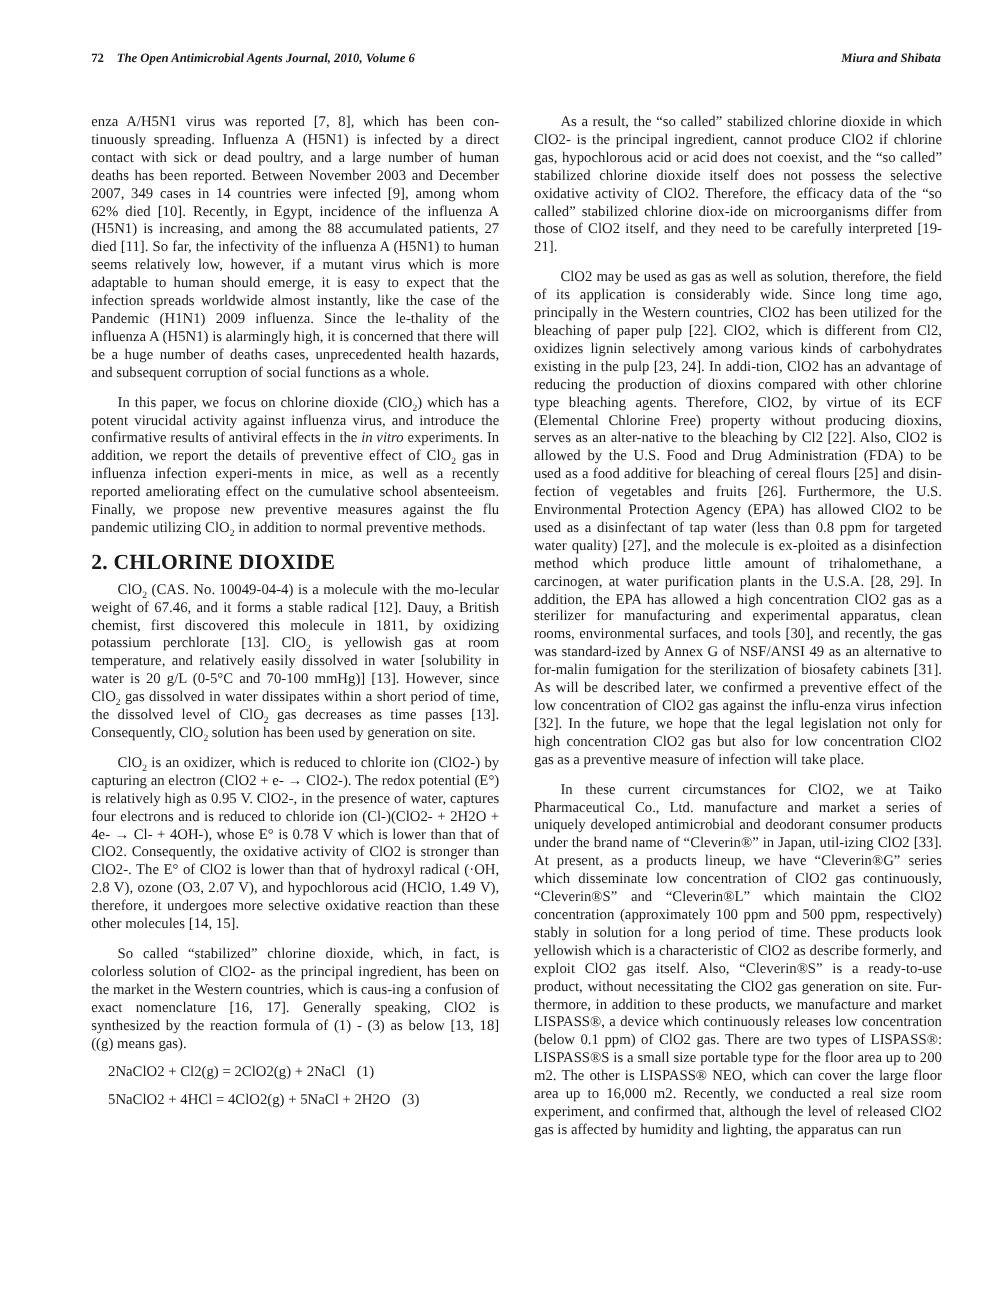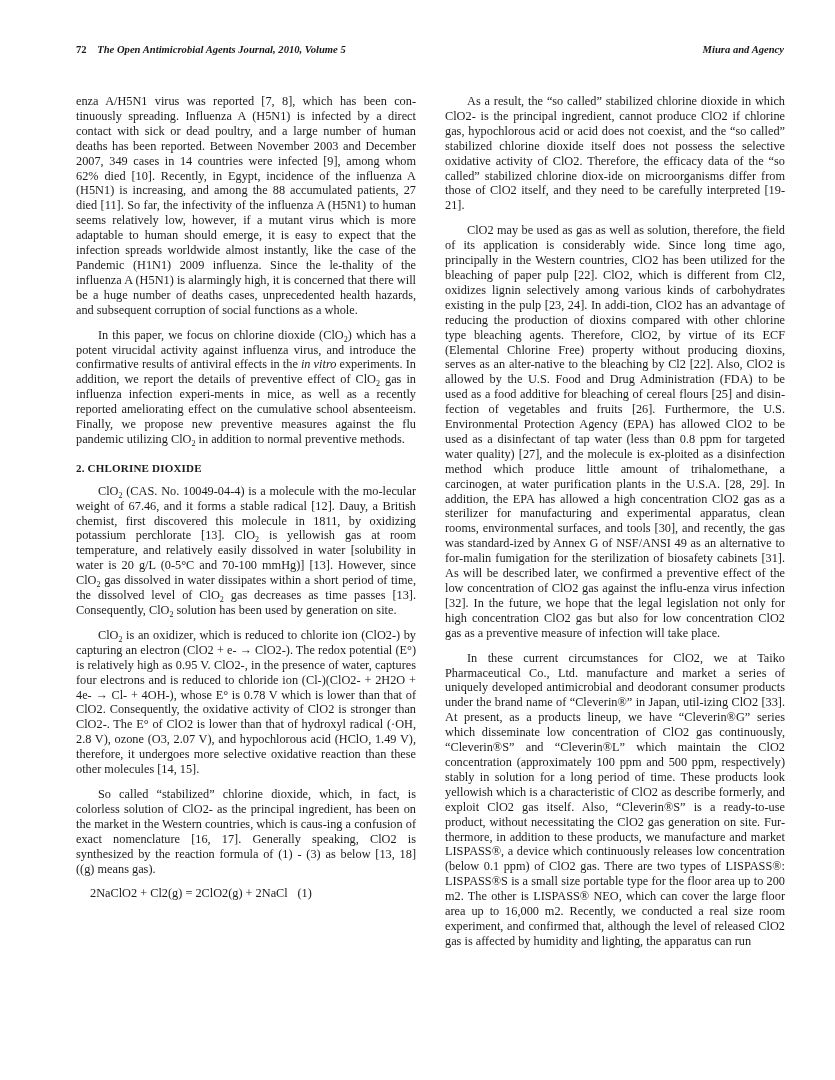--- a/index.html
+++ b/index.html
@@ -8,44 +8,48 @@
   .header { position: absolute; top: 44px; left: 76px; width: 708px; height: 16px;
             font-size: 10.6px; font-weight: bold; font-style: italic; }
   .header .pg { font-style: normal; margin-right: 8px; margin-top: 47px; }
   .header .right { position: absolute; right: 0; top: 0; }
   .col { position: absolute; top: 94px; width: 340px; font-size: 12.3px; line-height: 14.9px;
          text-align: justify; hyphens: manual; }
   .col.left { left: 76px; }
   .col.right { left: 445px; }
   p { margin: 0 0 10px 0; text-indent: 22px; }
   p.noindent { text-indent: 0; }
-  h2 { font-size: 11px; font-weight: bold; margin: 14px 0 8px 0; letter-spacing: 0.2px; }
+  h2 { font-size: 18px; font-weight: bold; margin: 14px 0 8px 0; letter-spacing: 0.2px; }
   sub, sup { font-size: 8px; line-height: 0; }
   .eq { display: flex; justify-content: flex-start; padding-left: 14px; margin-bottom: 8px; text-indent: 0; }
   .eq .num { width: 24px; text-align: right; }
 </style>
 </head>
 <body>
 
 <div class="header">
   <span class="pg">72</span>
-  <span>The Open Antimicrobial Agents Journal, 2010, Volume 5</span>
-  <span class="right">Miura and Agency</span>
+  <span>The Open Antimicrobial Agents Journal, 2010, Volume 6</span>
+  <span class="right">Miura and Shibata</span>
 </div>
 
 <div class="col left">
   <p class="noindent">enza A/H5N1 virus was reported [7, 8], which has been con-tinuously spreading. Influenza A (H5N1) is infected by a direct contact with sick or dead poultry, and a large number of human deaths has been reported. Between November 2003 and December 2007, 349 cases in 14 countries were infected [9], among whom 62% died [10]. Recently, in Egypt, incidence of the influenza A (H5N1) is increasing, and among the 88 accumulated patients, 27 died [11]. So far, the infectivity of the influenza A (H5N1) to human seems relatively low, however, if a mutant virus which is more adaptable to human should emerge, it is easy to expect that the infection spreads worldwide almost instantly, like the case of the Pandemic (H1N1) 2009 influenza. Since the le-thality of the influenza A (H5N1) is alarmingly high, it is concerned that there will be a huge number of deaths cases, unprecedented health hazards, and subsequent corruption of social functions as a whole.</p>
   <p><span>In this paper, we focus on chlorine dioxide (ClO</span><sub>2</sub><span>) which has a potent virucidal activity against influenza virus, and introduce the confirmative results of antiviral effects in the </span><i>in vitro</i><span> experiments. In addition, we report the details of preventive effect of ClO</span><sub>2</sub><span> gas in influenza infection experi-ments in mice, as well as a recently reported ameliorating effect on the cumulative school absenteeism. Finally, we propose new preventive measures against the flu pandemic utilizing ClO</span><sub>2</sub><span> in addition to normal preventive methods.</span></p>
   <h2>2. CHLORINE DIOXIDE</h2>
   <p><span>ClO</span><sub>2</sub><span> (CAS. No. 10049-04-4) is a molecule with the mo-lecular weight of 67.46, and it forms a stable radical [12]. Dauy, a British chemist, first discovered this molecule in 1811, by oxidizing potassium perchlorate [13]. ClO</span><sub>2</sub><span> is yellowish gas at room temperature, and relatively easily dissolved in water [solubility in water is 20 g/L (0-5°C and 70-100 mmHg)] [13]. However, since ClO</span><sub>2</sub><span> gas dissolved in water dissipates within a short period of time, the dissolved level of ClO</span><sub>2</sub><span> gas decreases as time passes [13]. Consequently, ClO</span><sub>2</sub><span> solution has been used by generation on site.</span></p>
   <p>ClO<sub>2</sub> <span>is an oxidizer, which is reduced to chlorite ion (ClO2-) by capturing an electron (ClO2 + e- → ClO2-). The redox potential (E°) is relatively high as 0.95 V. ClO2-, in the presence of water, captures four electrons and is reduced to chloride ion (Cl-)(ClO2- + 2H2O + 4e- → Cl- + 4OH-), whose E° is 0.78 V which is lower than that of ClO2. Consequently, the oxidative activity of ClO2 is stronger than ClO2-. The E° of ClO2 is lower than that of hydroxyl radical (·OH, 2.8 V), ozone (O3, 2.07 V), and hypochlorous acid (HClO, 1.49 V), therefore, it undergoes more selective oxidative reaction than these other molecules [14, 15].</span></p>
   <p>So called “stabilized” chlorine dioxide, which, in fact, is colorless solution of ClO2- as the principal ingredient, has been on the market in the Western countries, which is caus-ing a confusion of exact nomenclature [16, 17]. Generally speaking, ClO2 is synthesized by the reaction formula of (1) - (3) as below [13, 18] ((g) means gas).</p>
   <div class="eq">
       <span>2NaClO2 + Cl2(g) = 2ClO2(g) + 2NaCl</span>
       <span class="num">(1)</span>
     </div>
+  <div class="eq">
+      <span>5NaClO2 + 4HCl = 4ClO2(g) + 5NaCl + 2H2O</span>
+      <span class="num">(3)</span>
+    </div>
 </div>
 
 <div class="col right">
   <p>As a result, the “so called” stabilized chlorine dioxide in which ClO2- is the principal ingredient, cannot produce ClO2 if chlorine gas, hypochlorous acid or acid does not coexist, and the “so called” stabilized chlorine dioxide itself does not possess the selective oxidative activity of ClO2. Therefore, the efficacy data of the “so called” stabilized chlorine diox-ide on microorganisms differ from those of ClO2 itself, and they need to be carefully interpreted [19-21].</p>
   <p>ClO2 may be used as gas as well as solution, therefore, the field of its application is considerably wide. Since long time ago, principally in the Western countries, ClO2 has been utilized for the bleaching of paper pulp [22]. ClO2, which is different from Cl2, oxidizes lignin selectively among various kinds of carbohydrates existing in the pulp [23, 24]. In addi-tion, ClO2 has an advantage of reducing the production of dioxins compared with other chlorine type bleaching agents. Therefore, ClO2, by virtue of its ECF (Elemental Chlorine Free) property without producing dioxins, serves as an alter-native to the bleaching by Cl2 [22]. Also, ClO2 is allowed by the U.S. Food and Drug Administration (FDA) to be used as a food additive for bleaching of cereal flours [25] and disin-fection of vegetables and fruits [26]. Furthermore, the U.S. Environmental Protection Agency (EPA) has allowed ClO2 to be used as a disinfectant of tap water (less than 0.8 ppm for targeted water quality) [27], and the molecule is ex-ploited as a disinfection method which produce little amount of trihalomethane, a carcinogen, at water purification plants in the U.S.A. [28, 29]. In addition, the EPA has allowed a high concentration ClO2 gas as a sterilizer for manufacturing and experimental apparatus, clean rooms, environmental surfaces, and tools [30], and recently, the gas was standard-ized by Annex G of NSF/ANSI 49 as an alternative to for-malin fumigation for the sterilization of biosafety cabinets [31]. As will be described later, we confirmed a preventive effect of the low concentration of ClO2 gas against the influ-enza virus infection [32]. In the future, we hope that the legal legislation not only for high concentration ClO2 gas but also for low concentration ClO2 gas as a preventive measure of infection will take place.</p>
   <p>In these current circumstances for ClO2, we at Taiko Pharmaceutical Co., Ltd. manufacture and market a series of uniquely developed antimicrobial and deodorant consumer products under the brand name of “Cleverin®” in Japan, util-izing ClO2 [33]. At present, as a products lineup, we have “Cleverin®G” series which disseminate low concentration of ClO2 gas continuously, “Cleverin®S” and “Cleverin®L” which maintain the ClO2 concentration (approximately 100 ppm and 500 ppm, respectively) stably in solution for a long period of time. These products look yellowish which is a characteristic of ClO2 as describe formerly, and exploit ClO2 gas itself. Also, “Cleverin®S” is a ready-to-use product, without necessitating the ClO2 gas generation on site. Fur-thermore, in addition to these products, we manufacture and market LISPASS®, a device which continuously releases low concentration (below 0.1 ppm) of ClO2 gas. There are two types of LISPASS®: LISPASS®S is a small size portable type for the floor area up to 200 m2. The other is LISPASS® NEO, which can cover the large floor area up to 16,000 m2. Recently, we conducted a real size room experiment, and confirmed that, although the level of released ClO2 gas is affected by humidity and lighting, the apparatus can run</p>
 </div>
 
 </body></html>

